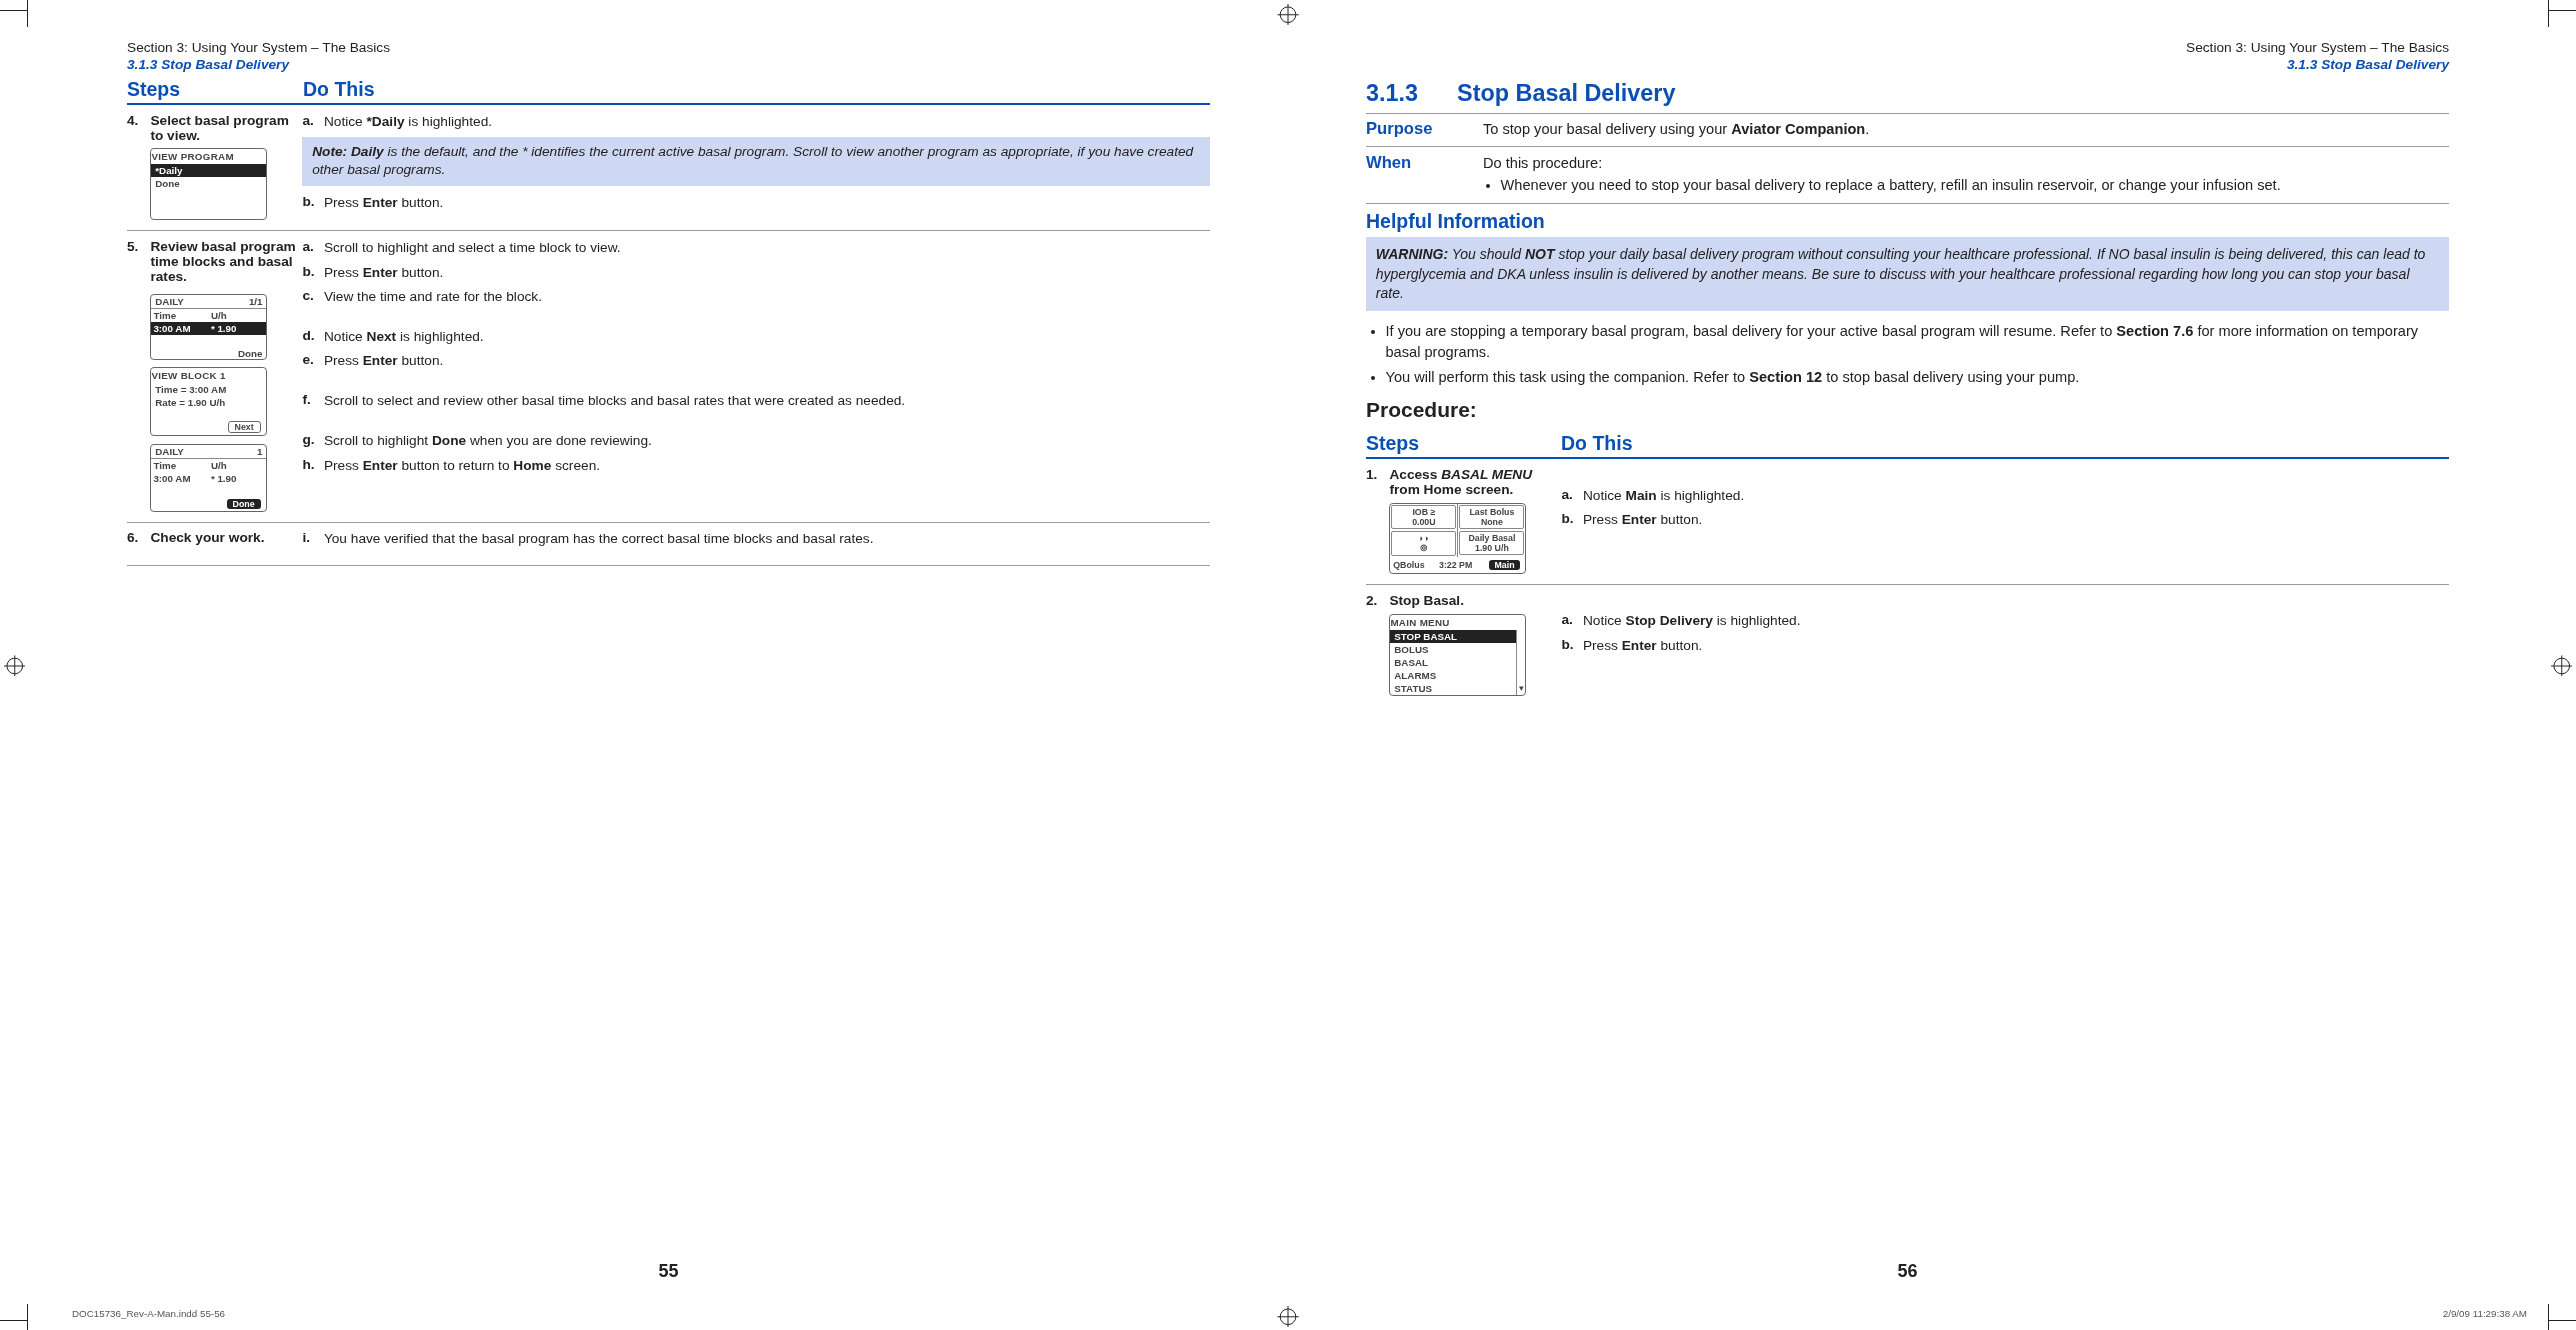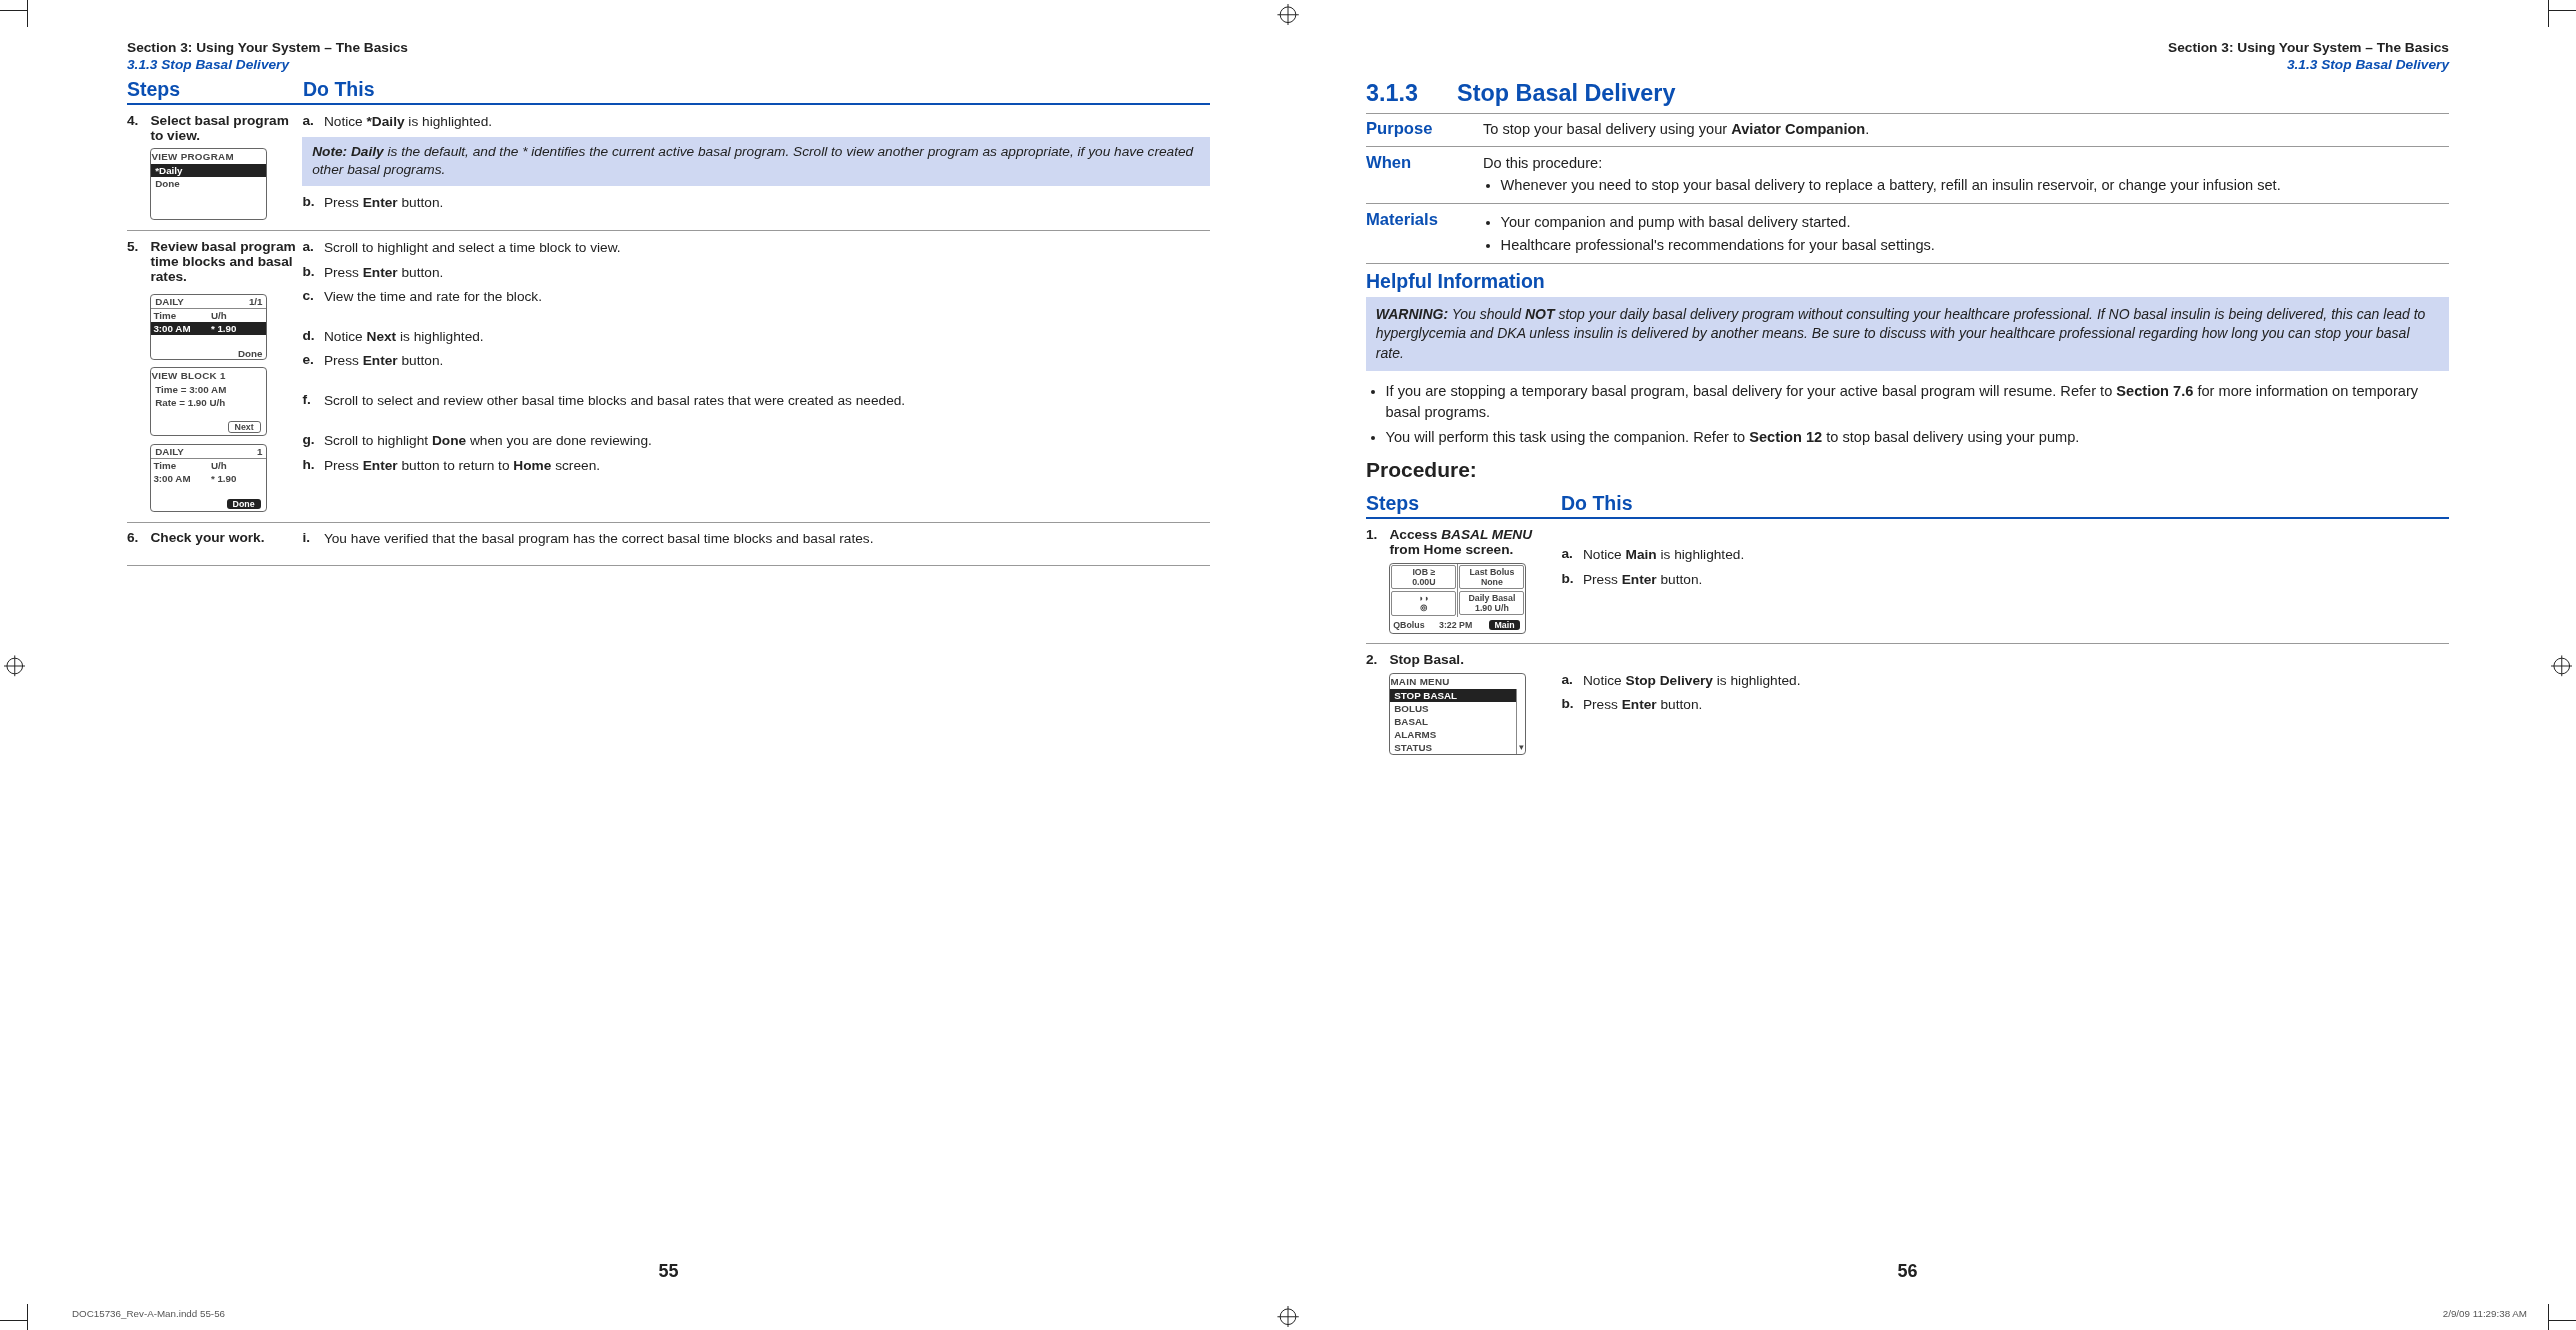--- a/index.html
+++ b/index.html
@@ -34,21 +34,21 @@
     position: absolute;
     top: 39px; left: 49px; right: 49px; bottom: 59px;
   }
   .page {
     flex: 1;
     padding: 0 78px;
     position: relative;
   }
   .running-head {
     font-size: 13.7px;
-    font-weight: 700;
+    font-weight: 400;
     line-height: 1.3;
   }
   .running-sub {
     font-weight: 700;
     font-style: italic;
     color: #0a4fb3;
     font-size: 13.7px;
   }
   .page-left .running-head, .page-left .running-sub { text-align: left; }
   .page-right .running-head, .page-right .running-sub { text-align: right; }
@@ -403,29 +403,20 @@
     </div>
     <div class="info-row">
       <div class="info-label">When</div>
       <div class="info-body">
         <div>Do this procedure:</div>
         <ul>
             <li>Whenever you need to stop your basal delivery to replace a battery, refill an insulin reservoir, or change your infusion set.</li>
           </ul>
       </div>
     </div>
-    <div class="info-row" style="border-bottom:none">
-      <div class="info-label">Materials</div>
-      <div class="info-body">
-        <ul>
-          <li>Your companion and pump with basal delivery started.</li>
-          <li>Healthcare professional's recommendations for your basal settings.</li>
-        </ul>
-      </div>
-    </div>
 
     <div class="helpful">Helpful Information</div>
     <div class="warn-box">
       <span class="lead">WARNING:</span><span> You should </span><span class="not">NOT</span><span> stop your daily basal delivery program without consulting your healthcare professional. If NO basal insulin is being delivered, this can lead to hyperglycemia and DKA unless insulin is delivered by another means. Be sure to discuss with your healthcare professional regarding how long you can stop your basal rate.</span>
     </div>
 
     <ul class="bullets">
       <li><span>If you are stopping a temporary basal program, basal delivery for your active basal program will resume. Refer to </span><b>Section 7.6</b><span> for more information on temporary basal programs.</span></li>
       <li><span>You will perform this task using the companion. Refer to </span><b>Section 12</b><span> to stop basal delivery using your pump.</span></li>
     </ul>

